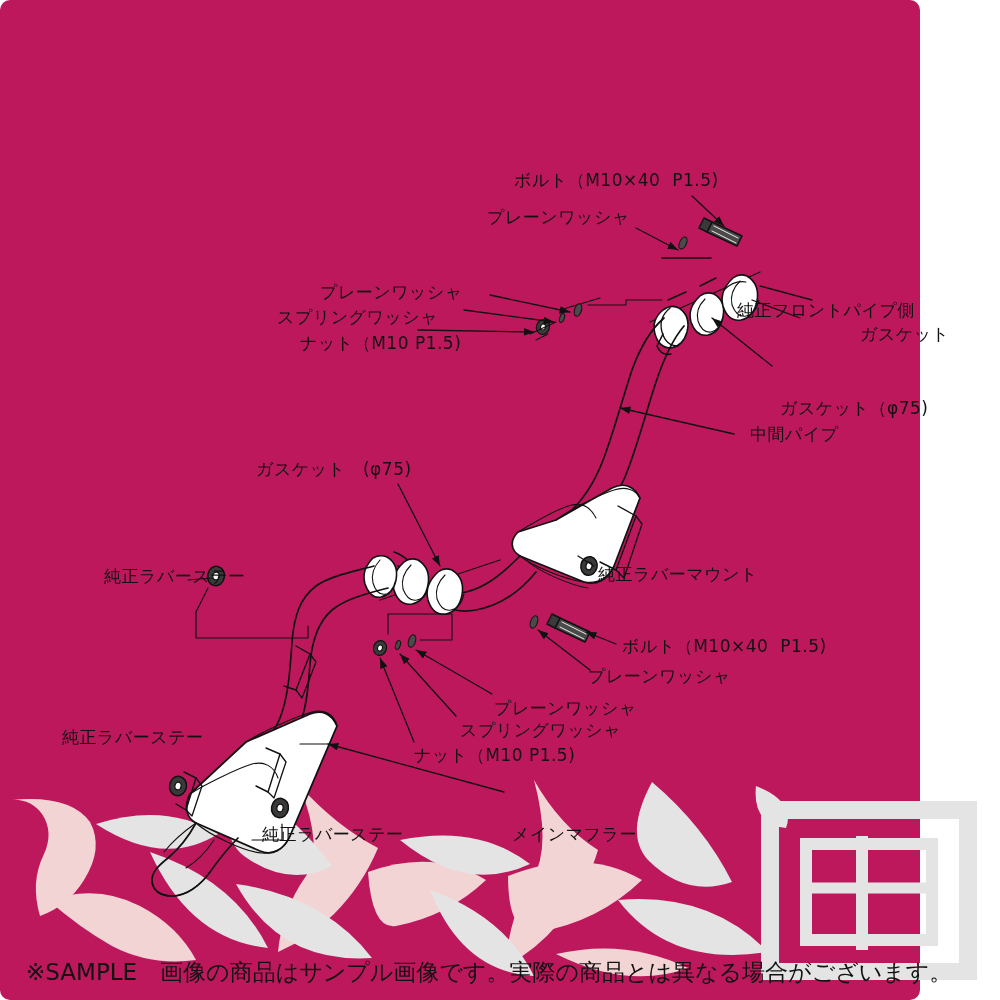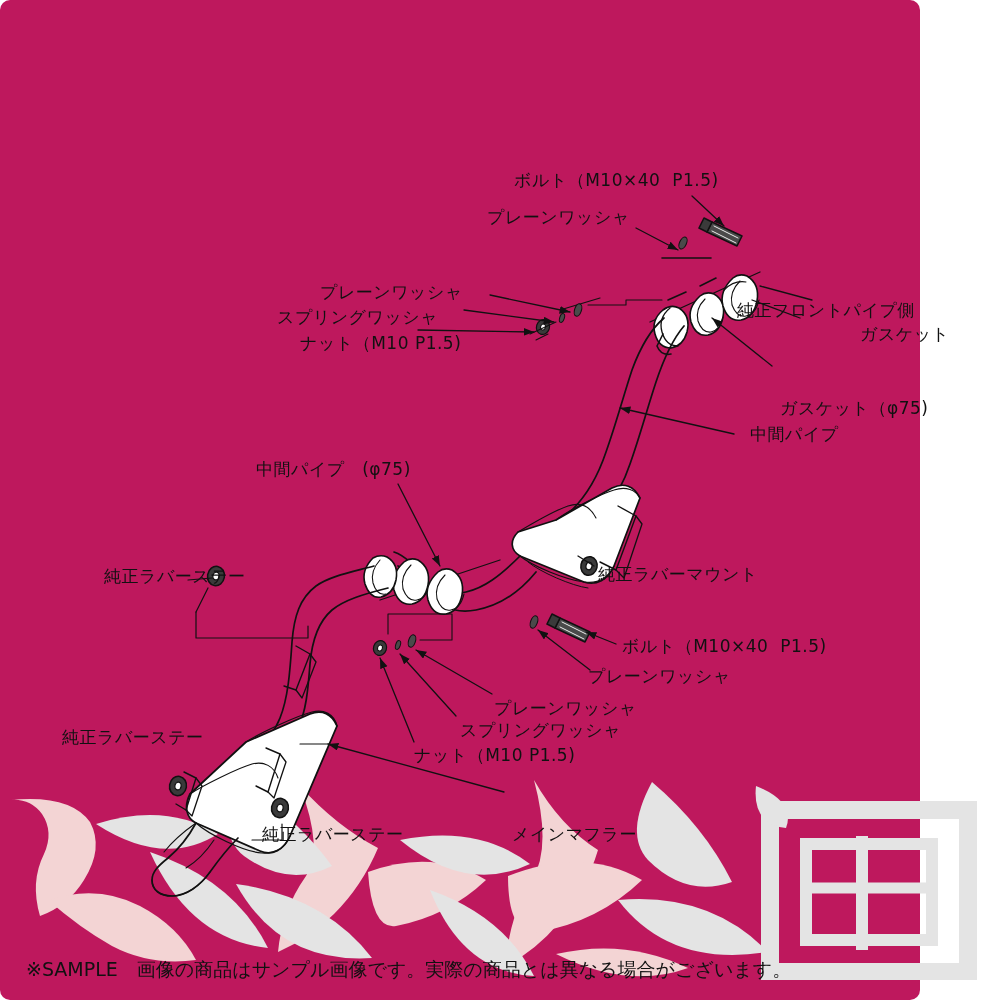--- a/index.html
+++ b/index.html
@@ -15,21 +15,21 @@
   #drawing{position:absolute;left:0;top:0;width:1000px;height:1000px;}
 
   
   .lbl{position:absolute;color:#111;white-space:pre;line-height:1.18;
        font-family:"DejaVu Sans","Liberation Sans",sans-serif;
        letter-spacing:.5px;}
   .lbl.s17{font-size:17px;}
 
   
   #disclaimer{position:absolute;left:26px;top:957px;width:960px;
-     font-size:19px;color:#111;white-space:pre;
+     font-size:23px;color:#111;white-space:pre;
      font-family:"DejaVu Sans","Liberation Sans",sans-serif;
      letter-spacing:0px;}
 </style>
 </head>
 <body>
 
 <div id="stage">
 
   <svg id="watermark" viewBox="0 0 1000 200" preserveAspectRatio="none">
     <g fill="#f3d4d4">
@@ -330,21 +330,21 @@
   <div class="lbl s17" style="left:300px;top:333px;">ナット（M10 P1.5)</div>
 
   <div class="lbl s17" style="left:737px;top:300px;">純正フロントパイプ側</div>
 
   <div class="lbl s17" style="left:860px;top:324px;">ガスケット</div>
 
   <div class="lbl s17" style="left:780px;top:361px;margin-top:37px;">ガスケット（φ75)</div>
 
   <div class="lbl s17" style="left:750px;top:424px;text-align:center;">中間パイプ</div>
 
-  <div class="lbl s17" style="left:256px;top:459px;">中間パイプ　(φ75)</div>
+  <div class="lbl s17" style="left:256px;top:459px;">ガスケット　(φ75)</div>
 
   <div class="lbl s17" style="left:598px;top:564px;text-align:right;">純正ラバーマウント</div>
 
   <div class="lbl s17" style="left:104px;top:566px;">純正ラバーステー</div>
 
   <div class="lbl s17" style="left:62px;top:727px;">純正ラバーステー</div>
 
   <div class="lbl s17" style="left:262px;top:824px;">純正ラバーステー</div>
 
   <div class="lbl s17" style="left:622px;top:636px;">ボルト（M10×40  P1.5)</div>

